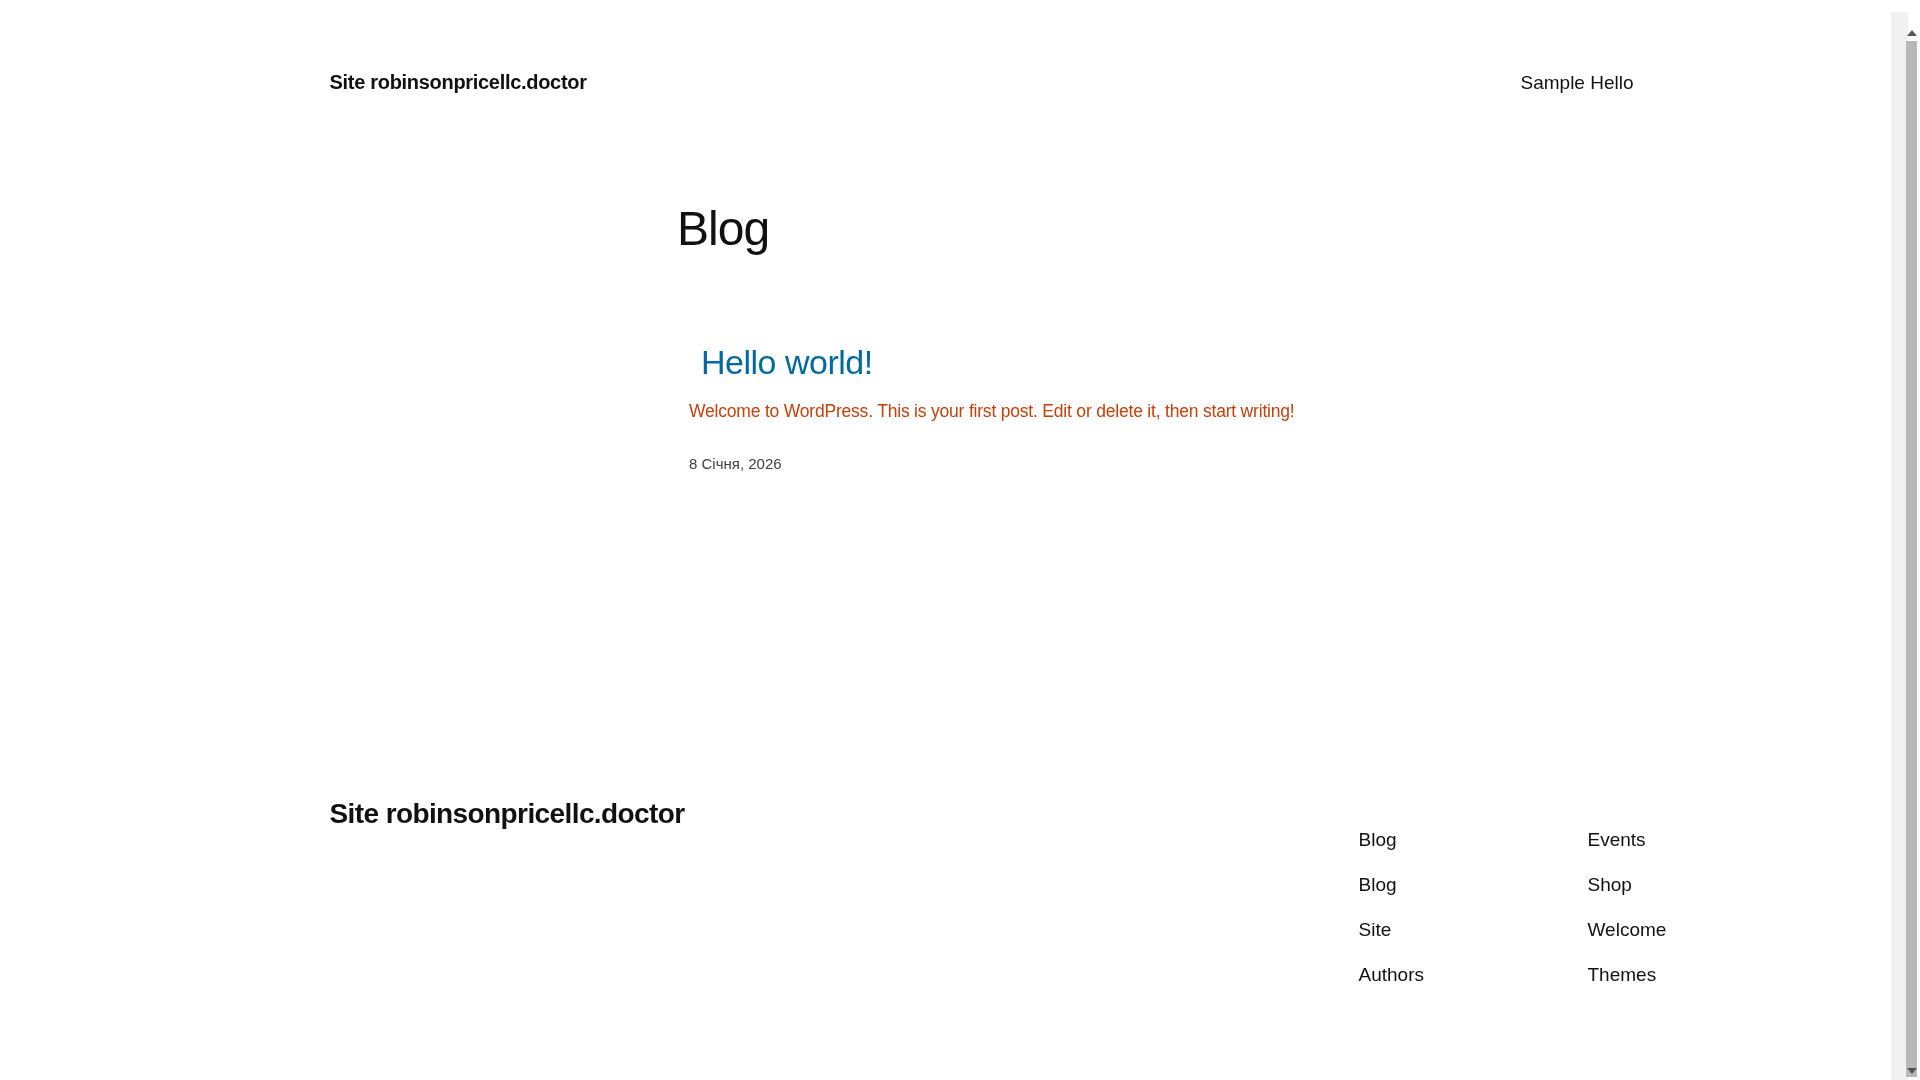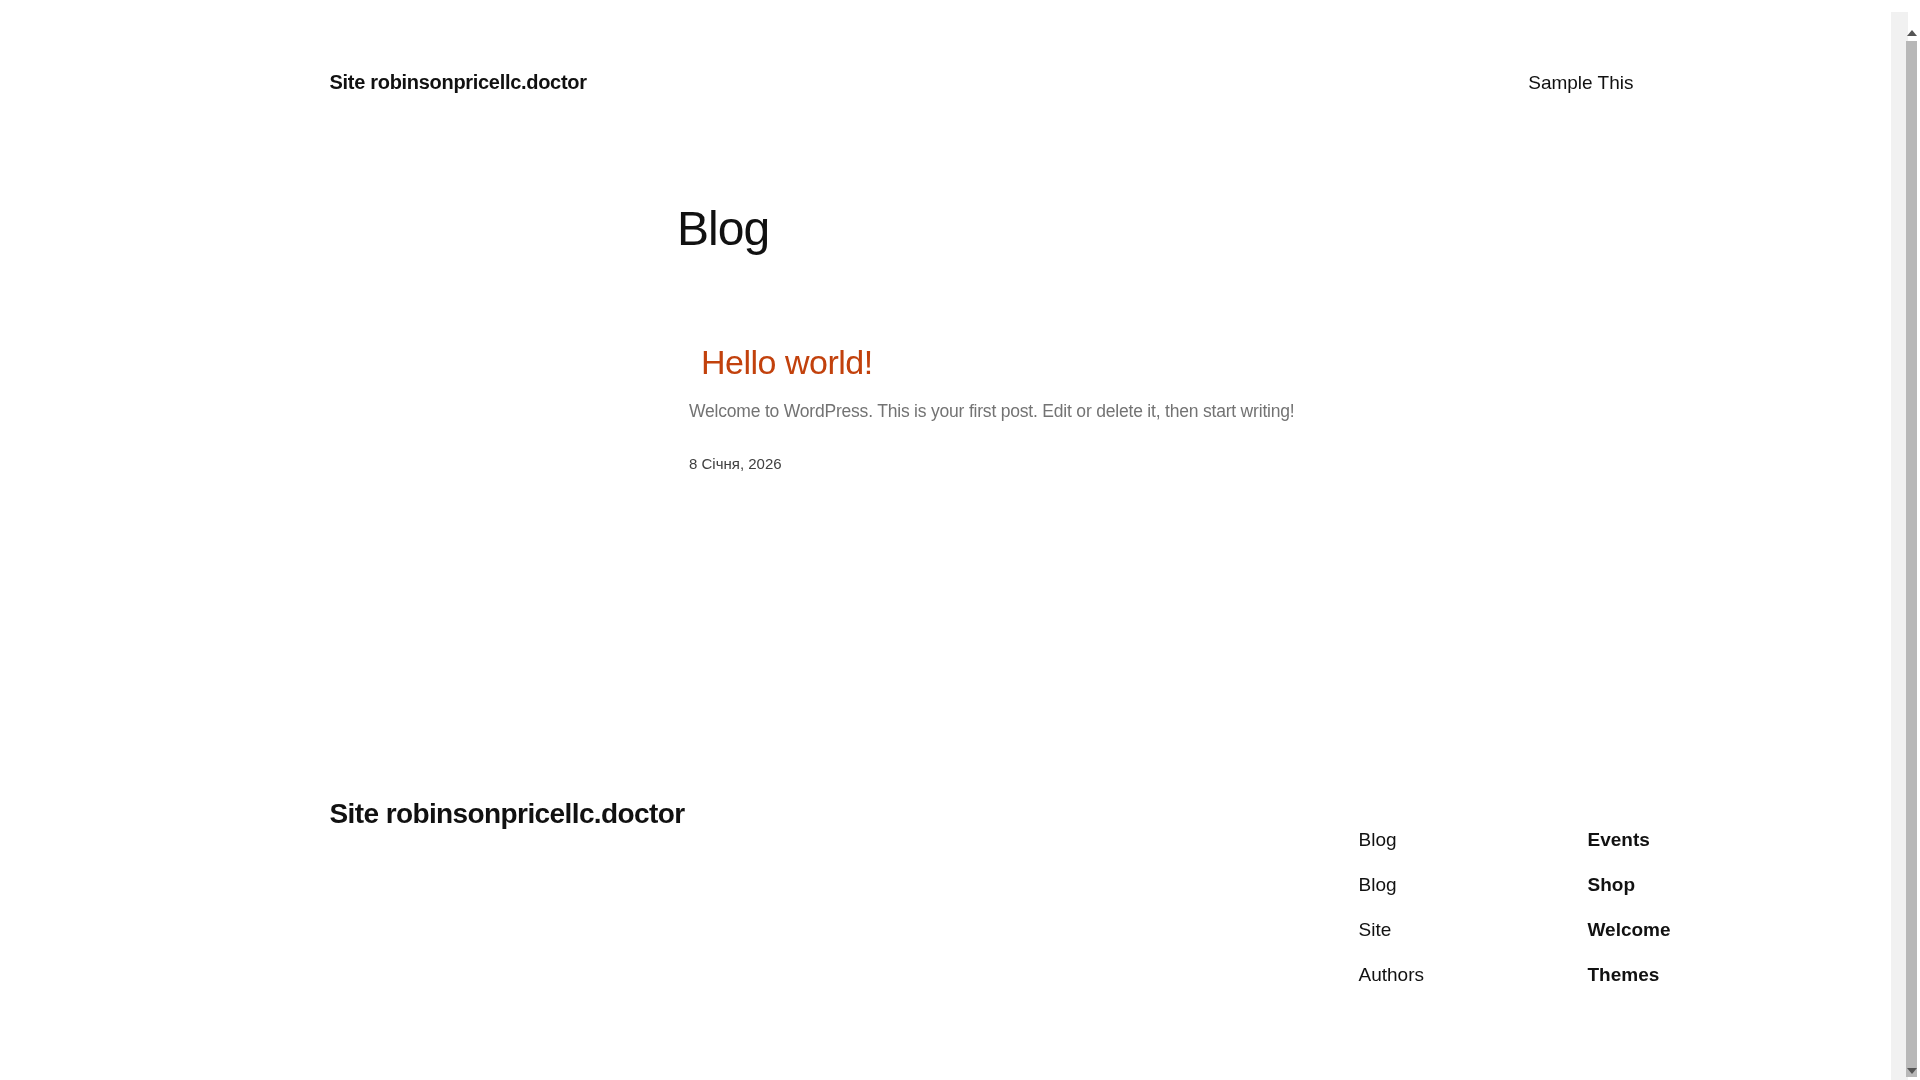--- a/index.html
+++ b/index.html
@@ -47,28 +47,28 @@
     line-height: 1.2;
     color: #111111;
   }
   .post { margin-top: 84px; }
   .post-title {
     font-size: 34px;
     font-weight: 400;
     letter-spacing: -0.5px;
     line-height: 1.2;
   }
-  .post-title a { color: #c2410c; text-decoration: none; cursor: pointer; text-align: right; }
+  .post-title a { color: #0369a1; text-decoration: none; cursor: pointer; text-align: right; }
   .post-excerpt {
     margin-top: 16px;
     font-size: 17.5px;
     letter-spacing: -0.2px;
     line-height: 1.5;
     white-space: nowrap;
-    color: #737373;
+    color: #c2410c;
   }
   .post-date {
     margin-top: 28px;
     font-size: 15px;
     line-height: 1.5;
     color: #404040;
   }
 
   
   .footer-top {
@@ -85,21 +85,21 @@
     text-decoration: none;
     cursor: pointer;
   }
   .footer-nav {
     margin-left: auto;
     display: flex;
     padding-top: 5px;
   }
   .footer-nav ul { list-style: none; }
   .footer-nav .col1 { width: 205px; }
-  .footer-nav .col2 { width: 70px; font-weight: bold; }
+  .footer-nav .col2 { width: 70px; }
   .footer-nav li { line-height: 28px; margin-bottom: 16px; }
   .footer-nav li:last-child { margin-bottom: 0; }
   .footer-nav a {
     font-size: 19px;
     color: #111111;
     text-decoration: none;
     cursor: pointer;
   }
   .footer-bottom {
     margin-top: 127px;
@@ -143,21 +143,21 @@
 </style>
 </head>
 <body>
 
 <div class="page">
 
   <header>
     <div class="container header-inner">
       <a class="site-title">Site robinsonpricellc.doctor</a>
       <nav class="header-nav">
-        <a>Sample This</a>
+        <a>Sample Hello</a>
       </nav>
     </div>
   </header>
 
   <main>
     <div class="content-col">
       <h1 class="page-title">Blog</h1>
 
       <article class="post">
         <h2 class="post-title">

